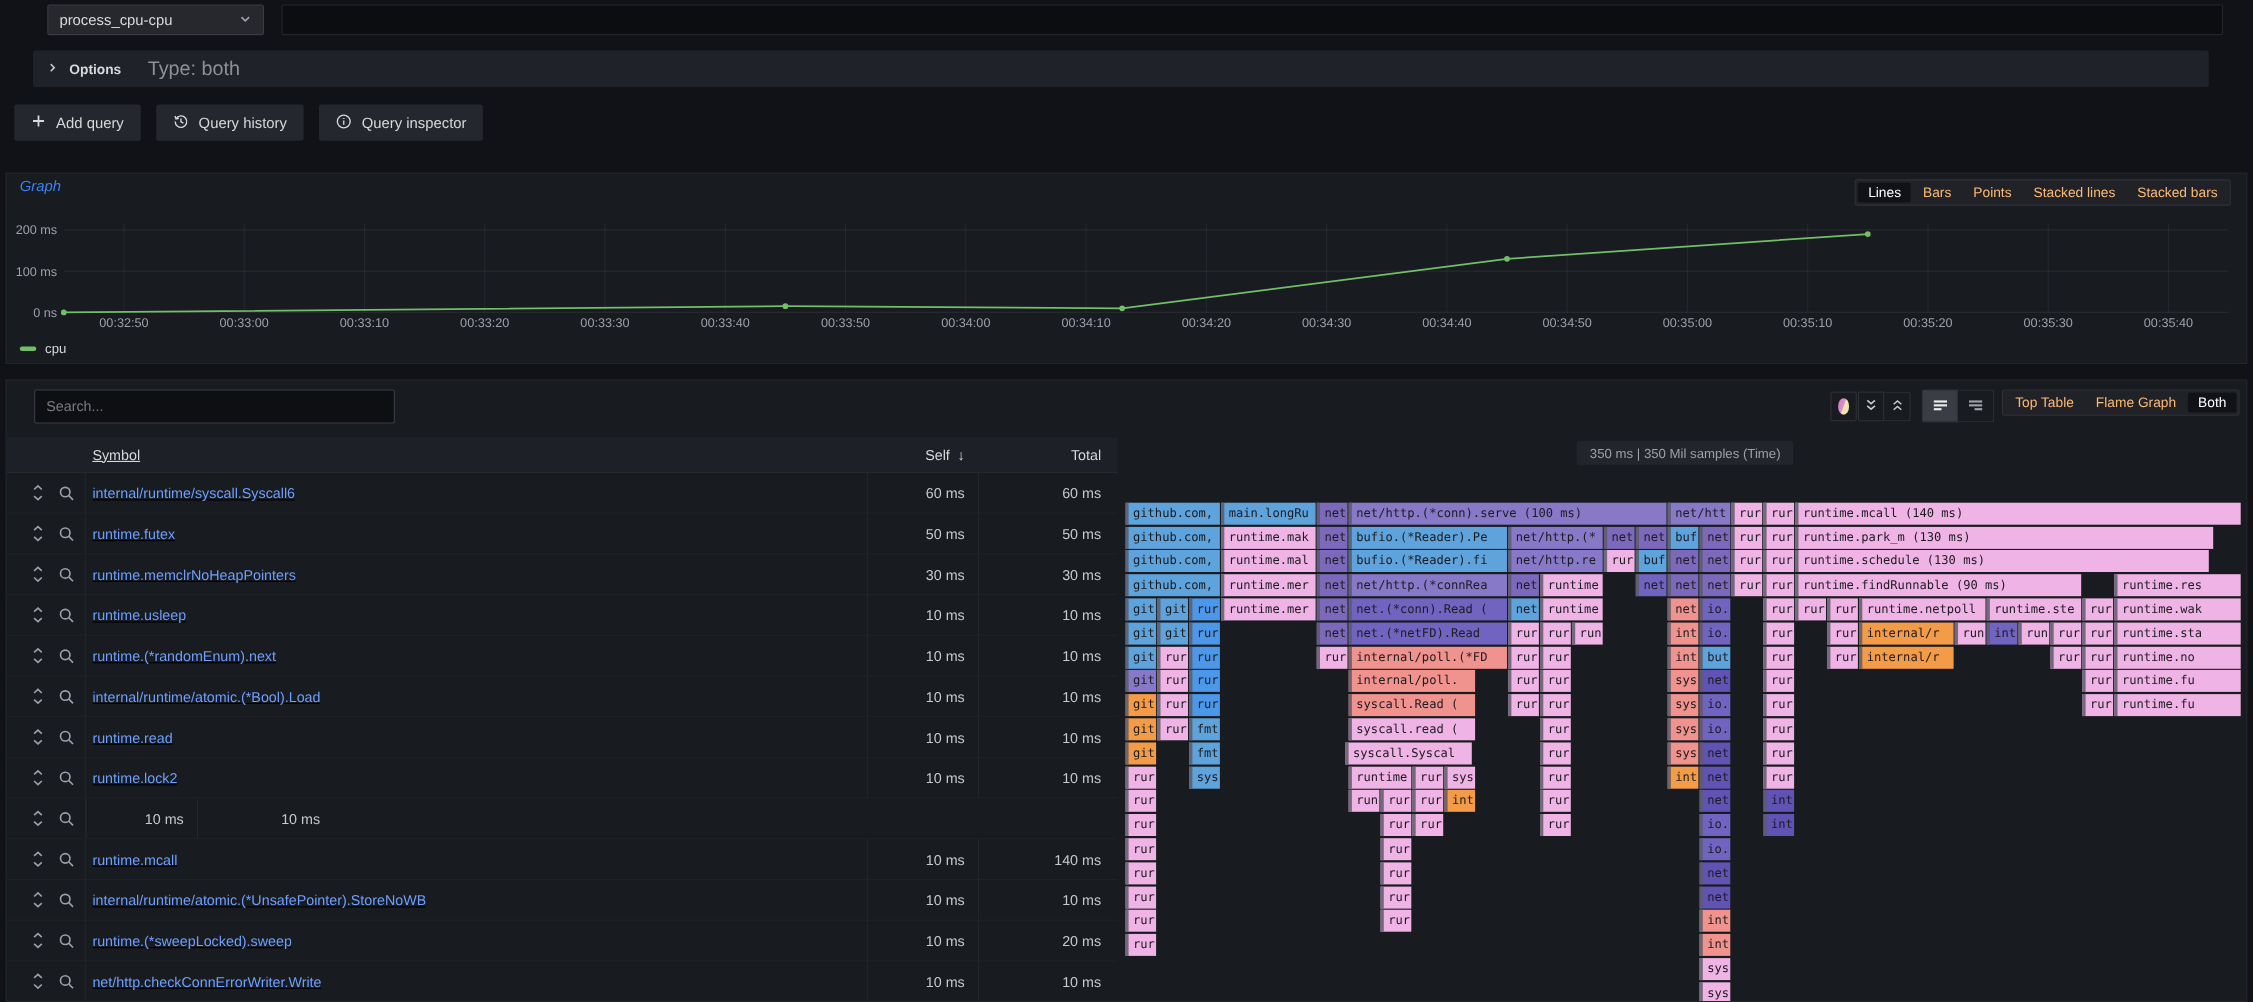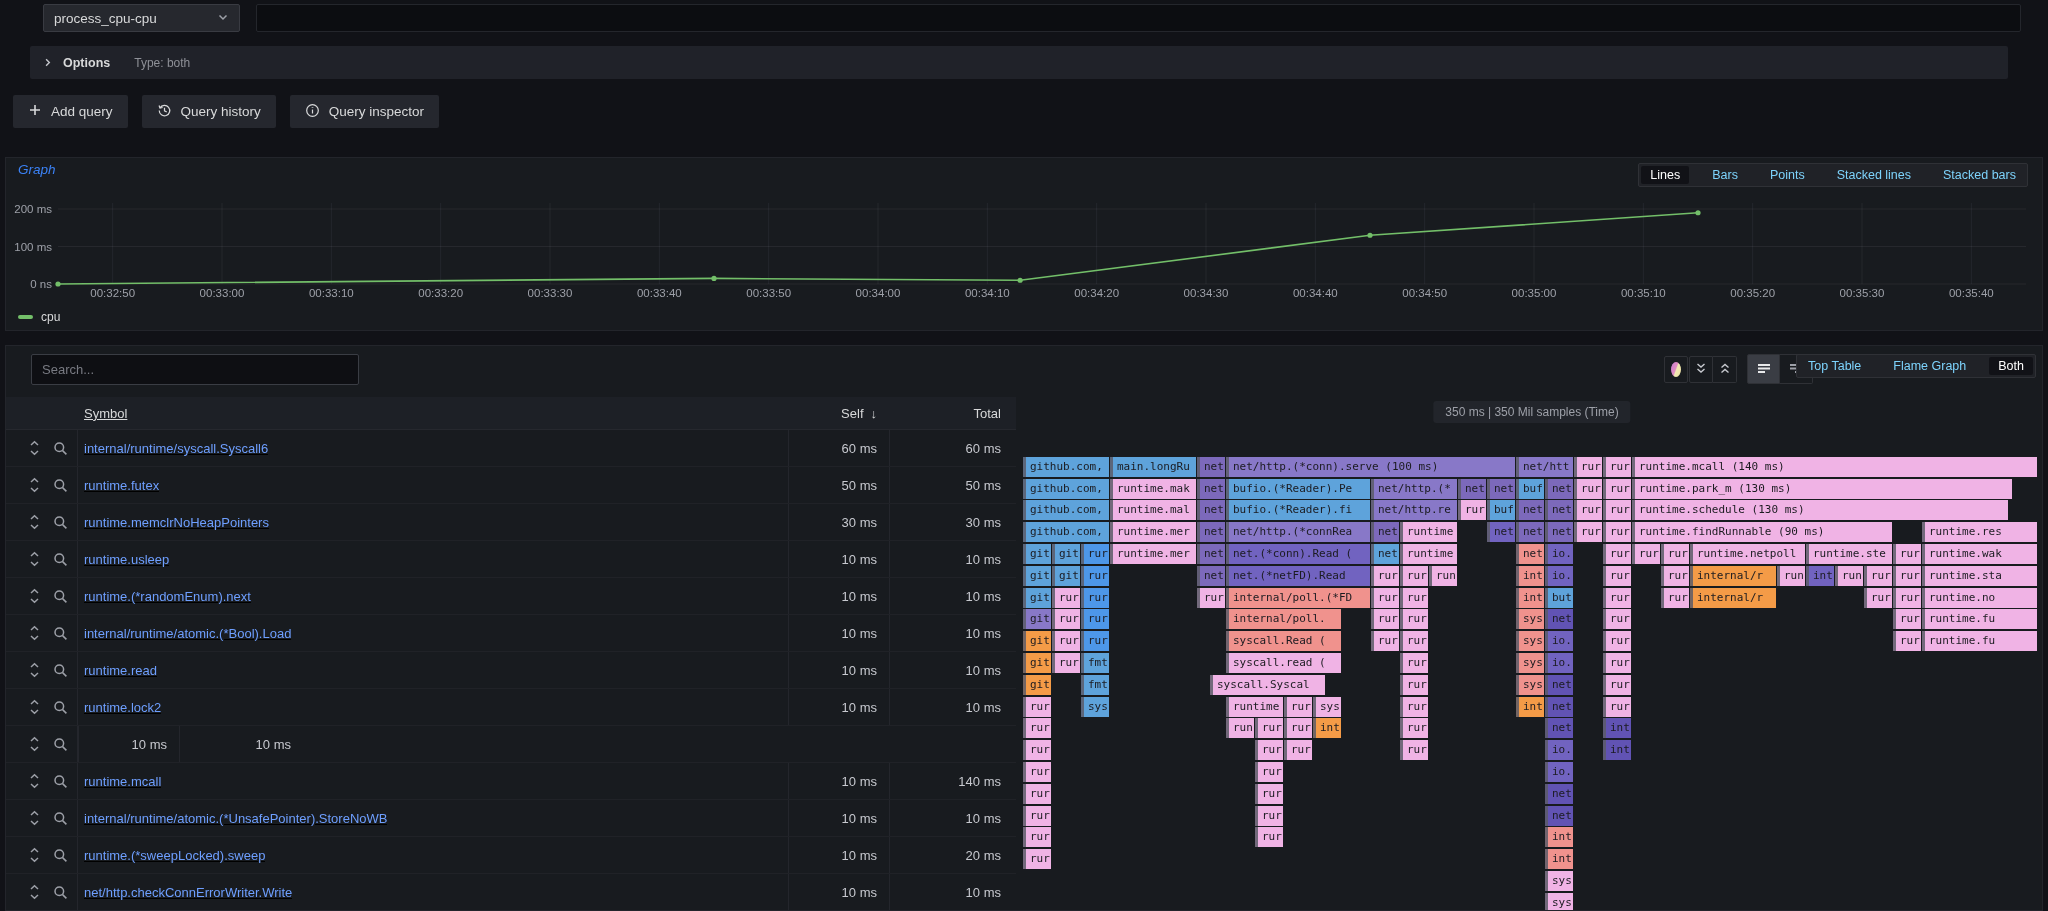--- a/index.html
+++ b/index.html
@@ -9,37 +9,37 @@
 
   
   .profile-select{left:43px;top:4px;width:197px;height:28px;background:#26282e;border:1px solid #393b42;
     border-radius:2px;display:flex;align-items:center;justify-content:space-between;padding:0 10px;
     color:#d8d9da;font-size:13.5px;box-sizing:border-box;cursor:pointer;}
   .query-input{left:256px;top:4px;width:1765px;height:28px;background:#0c0d11;border:1px solid #24262c;
     border-radius:2px;color:#d8d9da;font-size:13px;box-sizing:border-box;padding:0 8px;outline:none;}
   .options-row{left:30px;top:46px;width:1978px;height:33px;background:#202229;border-radius:2px;
     display:flex;align-items:center;padding:0 12px;box-sizing:border-box;gap:10px;cursor:pointer;}
   .options-label{color:#d8d9da;font-size:12.5px;font-weight:600;}
-  .options-summary{color:#8e9097;font-size:12px;margin-left:14px;}
+  .options-summary{color:#8e9097;font-size:18px;margin-left:14px;}
 
   
   .toolbar{left:13px;top:95px;display:flex;gap:14px;}
   .tbtn{display:inline-flex;align-items:center;gap:9px;background:#25272e;color:#d8d9da;font-size:13.5px;
     padding:0 15px;height:33px;border-radius:2px;border:none;cursor:pointer;font-family:inherit;}
 
   
   .panel{background:#181b1f;border:1px solid #23252b;box-sizing:border-box;}
   .graph-panel{left:5px;top:157px;width:2038px;height:174px;}
   .panel-title{position:absolute;left:12px;top:4px;color:#3b82f6;font-size:13.5px;font-style:italic;}
   .profiles-panel{left:5px;top:345px;width:2038px;height:566px;overflow:hidden;}
 
   
   .radio-group{display:flex;align-items:center;background:#202227;border:1px solid #2f3136;
-    border-radius:2px;padding:2px;gap:14px;}
-  .radio-item{color:#7dd3fc;font-size:12.5px;padding:2px 9px;border-radius:2px;cursor:pointer;white-space:nowrap;}
+    border-radius:2px;padding:2px;gap:2px;}
+  .radio-item{color:#fdba74;font-size:12.5px;padding:2px 9px;border-radius:2px;cursor:pointer;white-space:nowrap;}
   .radio-item.sel{background:#111217;color:#ffffff;}
   .draw-modes{position:absolute;right:14px;top:5px;}
 
   
   .legend{position:absolute;left:12px;bottom:6px;display:flex;align-items:center;gap:8px;}
   .legend-dash{width:15px;height:4px;border-radius:2px;background:#73bf69;}
   .legend-label{color:#d8d9da;font-size:12px;}
 
   
   .search-input{position:absolute;left:25px;top:8px;width:328px;height:31px;background:#0e0f13;
@@ -665,21 +665,21 @@
         <div class="fcell fc-orange" style="left: 0px; top: 218px; width: 28px;">git</div>
         <div class="fcell fc-pink" style="left: 29px; top: 218px; width: 28px;">rur</div>
         <div class="fcell fc-blue" style="left: 58px; top: 218px; width: 28px;">fmt</div>
         <div class="fcell fc-pink" style="left: 203px; top: 218px; width: 115px;">syscall.read (</div>
         <div class="fcell fc-pink" style="left: 377px; top: 218px; width: 28px;">rur</div>
         <div class="fcell fc-salmon" style="left: 493px; top: 218px; width: 28px;">sys</div>
         <div class="fcell fc-indigo" style="left: 522px; top: 218px; width: 28px;">io.</div>
         <div class="fcell fc-pink" style="left: 580px; top: 218px; width: 28px;">rur</div>
         <div class="fcell fc-orange" style="left: 0px; top: 240px; width: 28px;">git</div>
         <div class="fcell fc-blue" style="left: 58px; top: 240px; width: 28px;">fmt</div>
-        <div class="fcell fc-pink" style="left: 187px; top: 240px; width: 115px;">syscall.Syscal</div>
+        <div class="fcell fc-pink" style="left: 200px; top: 240px; width: 115px;">syscall.Syscal</div>
         <div class="fcell fc-pink" style="left: 377px; top: 240px; width: 28px;">rur</div>
         <div class="fcell fc-salmon" style="left: 493px; top: 240px; width: 28px;">sys</div>
         <div class="fcell fc-deep" style="left: 522px; top: 240px; width: 28px;">net</div>
         <div class="fcell fc-pink" style="left: 580px; top: 240px; width: 28px;">rur</div>
         <div class="fcell fc-pink" style="left: 0px; top: 262px; width: 28px;">rur</div>
         <div class="fcell fc-blue" style="left: 58px; top: 262px; width: 28px;">sys</div>
         <div class="fcell fc-pink" style="left: 203px; top: 262px; width: 57px;">runtime</div>
         <div class="fcell fc-pink" style="left: 261px; top: 262px; width: 28px;">rur</div>
         <div class="fcell fc-pink" style="left: 290px; top: 262px; width: 28px;">sys</div>
         <div class="fcell fc-pink" style="left: 377px; top: 262px; width: 28px;">rur</div>

